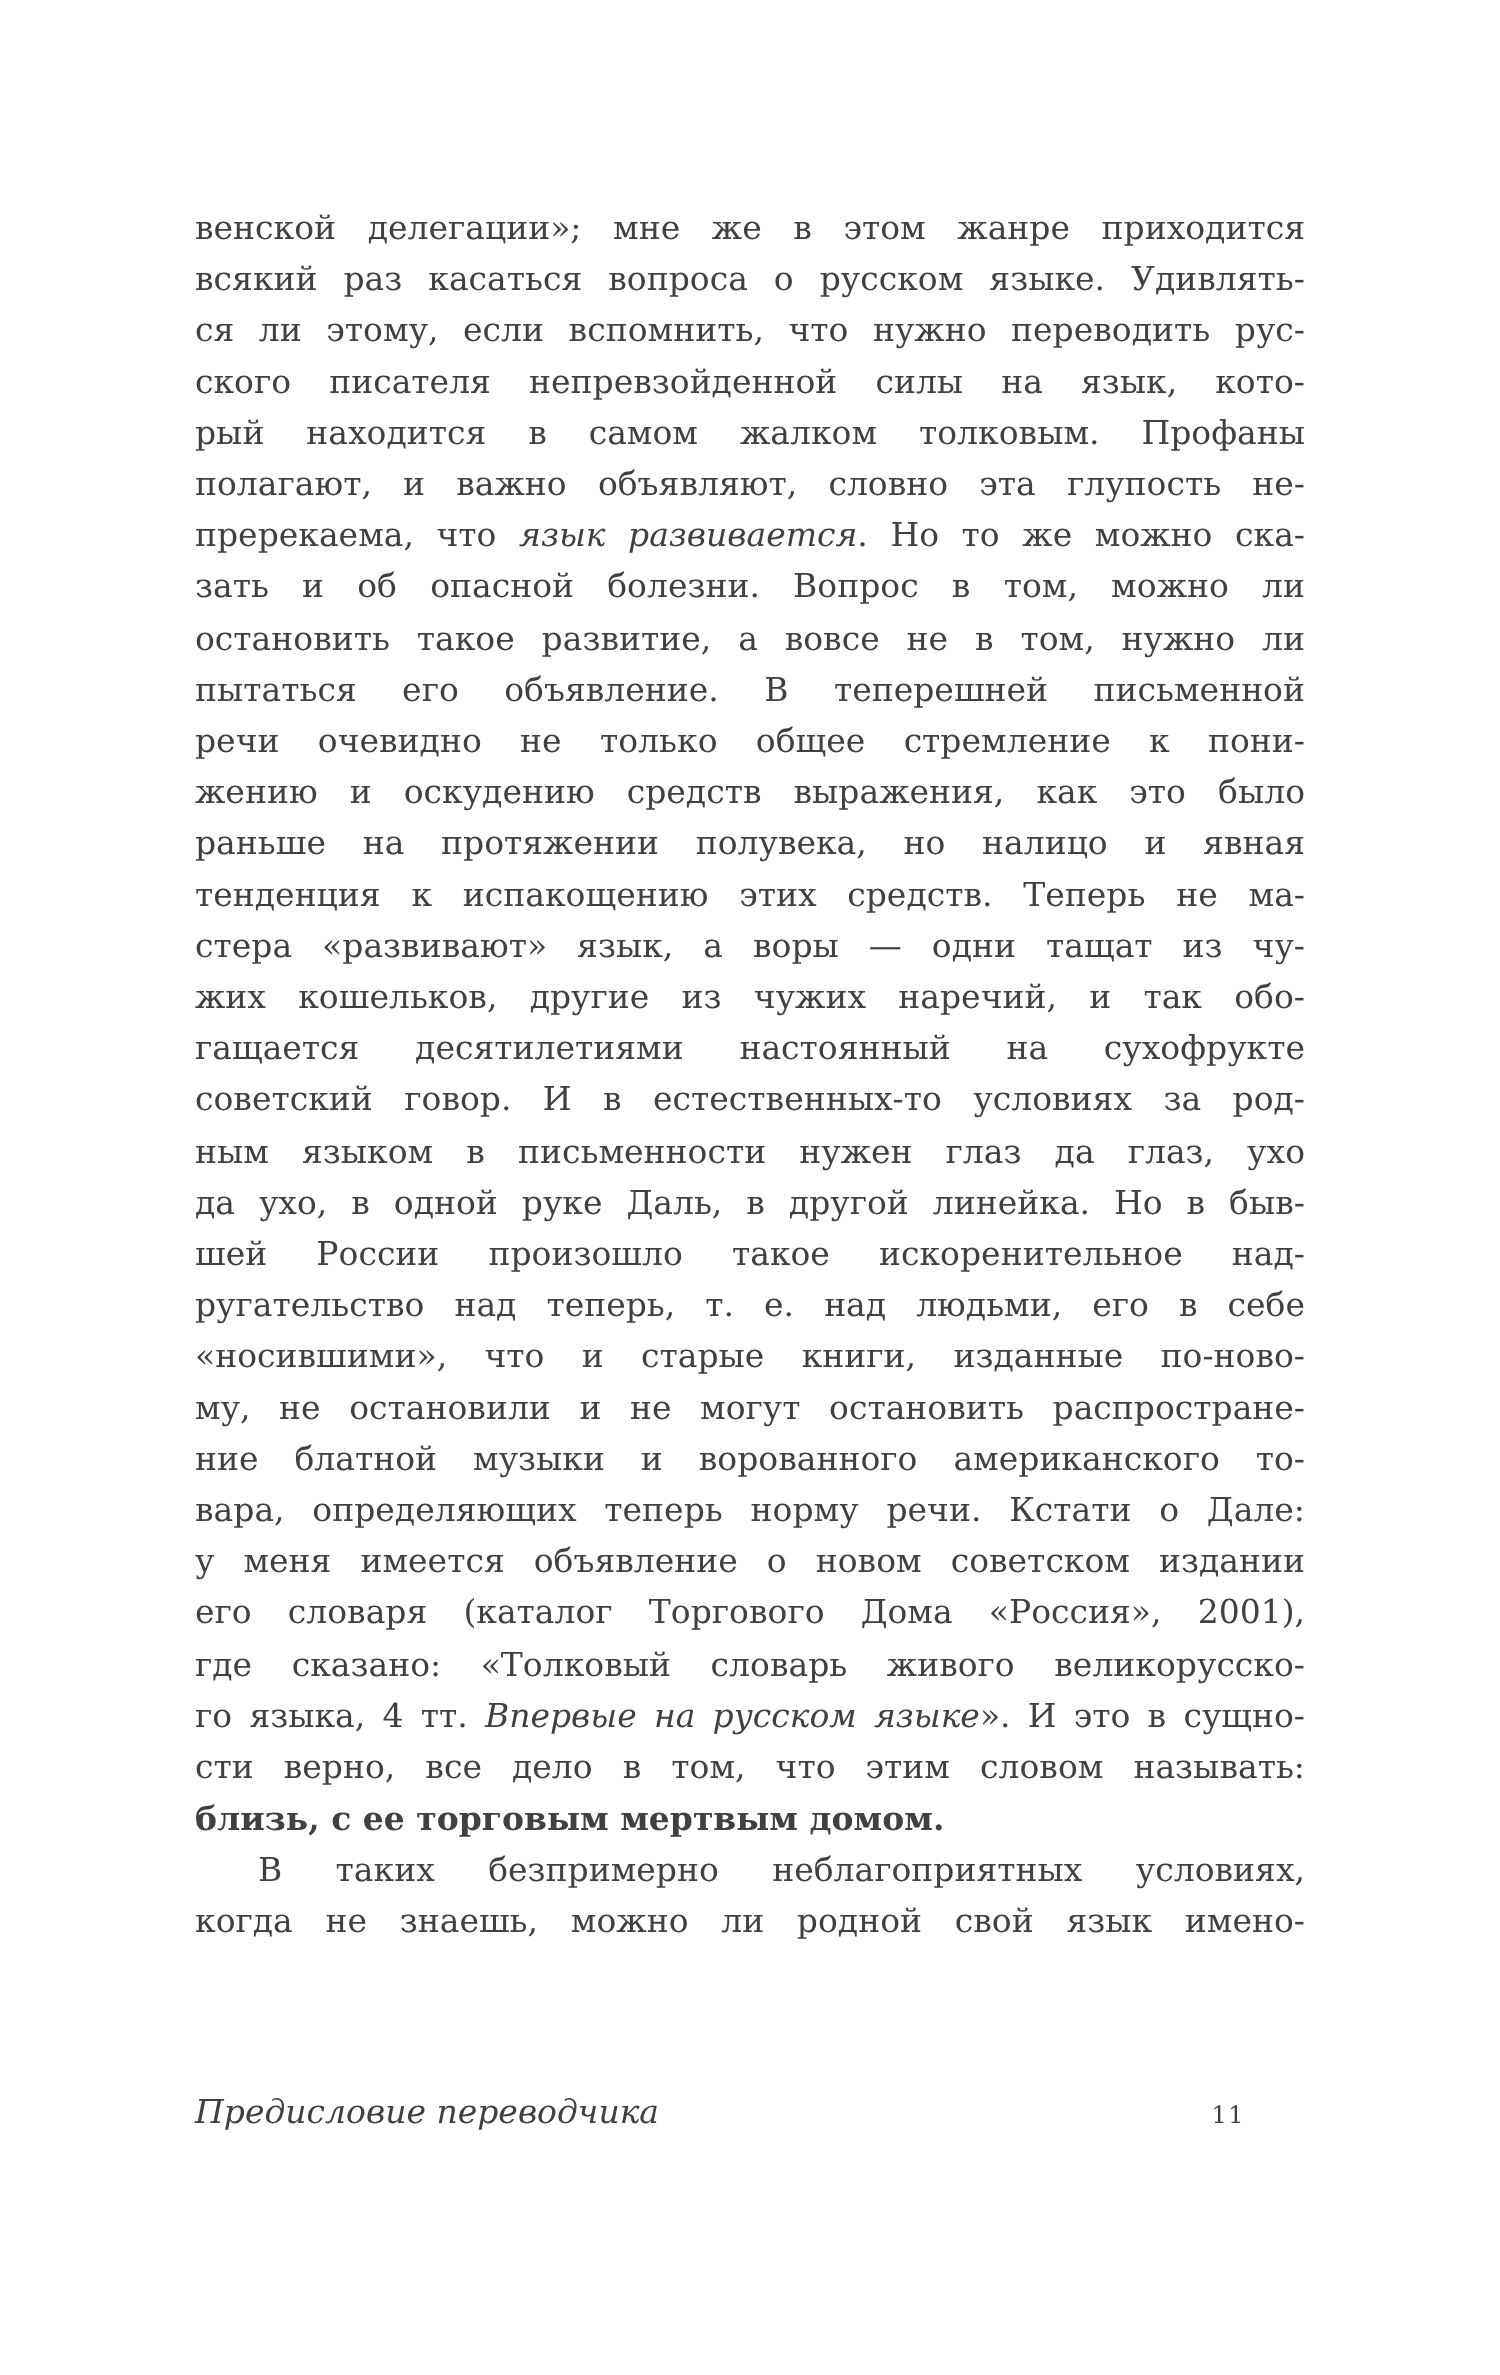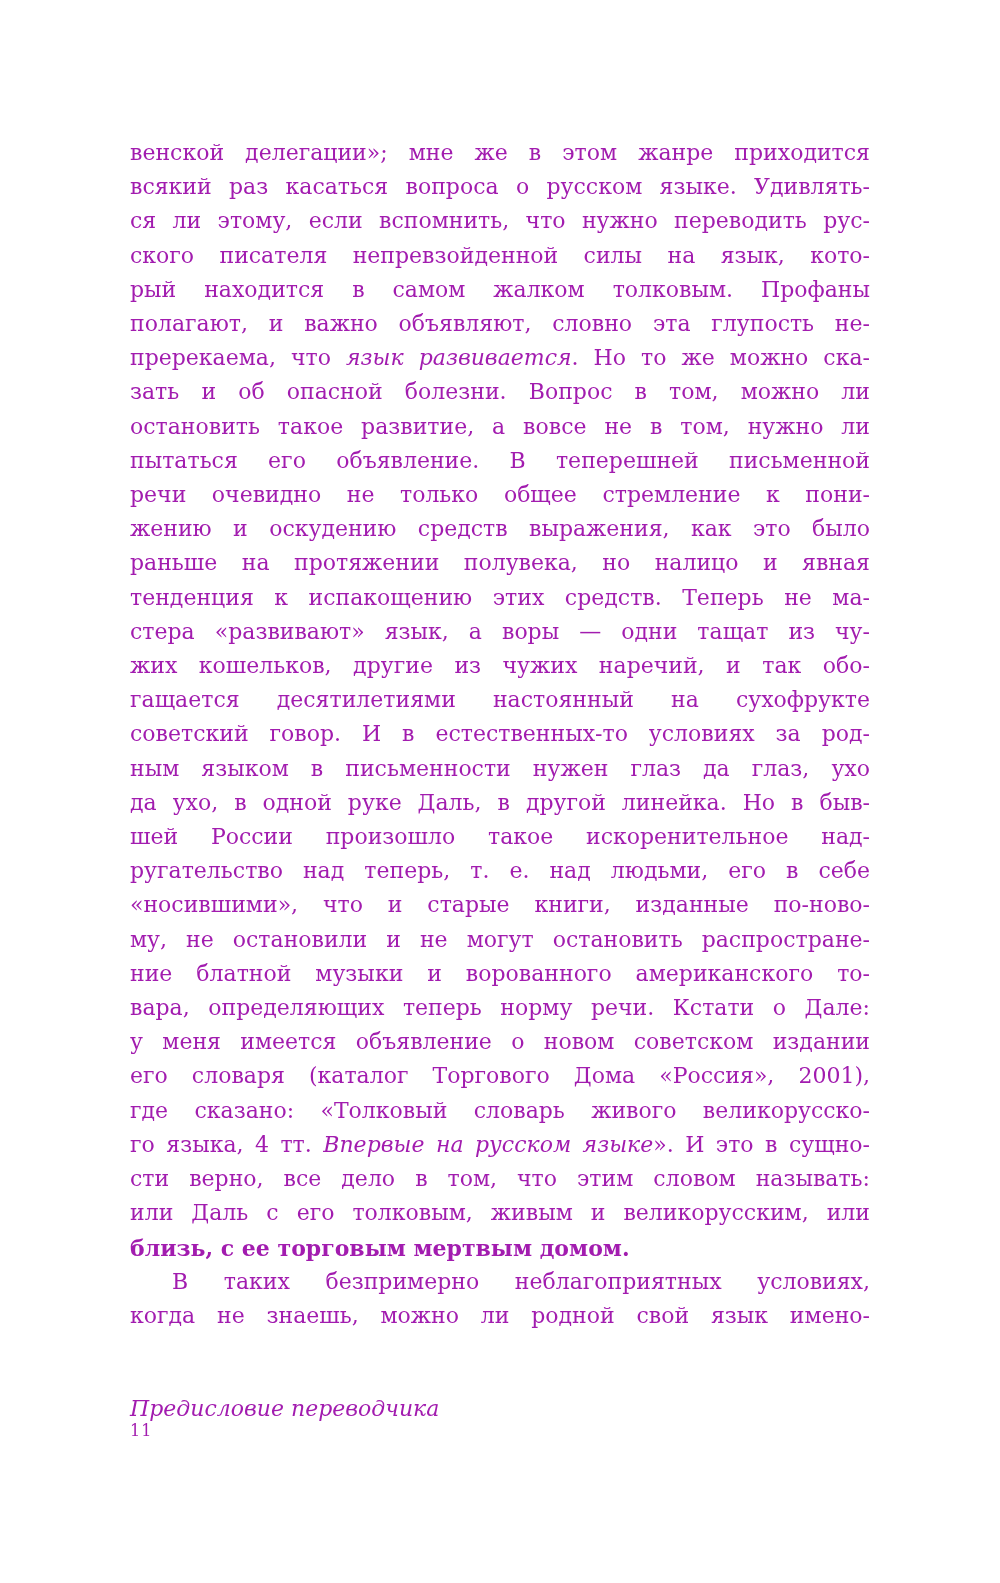--- a/index.html
+++ b/index.html
@@ -7,21 +7,21 @@
     padding: 0;
     background: #e9e9e9;
   }
   .page {
     position: relative;
     width: 1000px;
     height: 1583px;
     margin: 0 auto;
     background: #ffffff;
     font-family: "DejaVu Serif", "Liberation Serif", serif;
-    color: #a21caf;
+    color: #404040;
     overflow: hidden;
   }
   .text-block {
     position: absolute;
     left: 130px;
     top: 136px;
     width: 740px;
     font-size: 22px;
     line-height: 34.2px;
   }
@@ -41,21 +41,20 @@
   }
   .footer {
     position: absolute;
     left: 130px;
     top: 1396px;
     width: 740px;
     display: flex;
     justify-content: space-between;
     align-items: baseline;
     font-size: 22px;
-    flex-direction: column;
   }
   .footer-title {
     font-style: italic;
   }
   .page-number {
     font-size: 16px;
     letter-spacing: 1px;
     padding-right: 40px;
   }
 </style>
@@ -88,21 +87,20 @@
       <div class="line"><span>ругательство над теперь, т. е. над людьми, его в себе</span></div>
       <div class="line"><span>«носившими», что и старые книги, изданные по-ново-</span></div>
       <div class="line"><span>му, не остановили и не могут остановить распростране-</span></div>
       <div class="line"><span>ние блатной музыки и ворованного американского то-</span></div>
       <div class="line"><span>вара, определяющих теперь норму речи. Кстати о Дале:</span></div>
       <div class="line"><span>у меня имеется объявление о новом советском издании</span></div>
       <div class="line"><span>его словаря (каталог Торгового Дома «Россия», 2001),</span></div>
       <div class="line"><span>где сказано: «Толковый словарь живого великорусско-</span></div>
       <div class="line"><span>го языка, 4 тт. </span><span class="italic">Впервые на русском языке</span><span>». И это в сущно-</span></div>
       <div class="line"><span>сти верно, все дело в том, что этим словом называть:</span></div>
-      <div class="line"><span>или Даль с его толковым, живым и великорусским, или</span></div>
       <div class="line para-end"><span>близь, с ее торговым мертвым домом.</span></div>
       <div class="line indent"><span>В таких безпримерно неблагоприятных условиях,</span></div>
       <div class="line"><span>когда не знаешь, можно ли родной свой язык имено-</span></div>
     </div>
   <div class="footer">
     <span class="footer-title">Предисловие переводчика</span>
     <span class="page-number">11</span>
   </div>
 </div>
 

